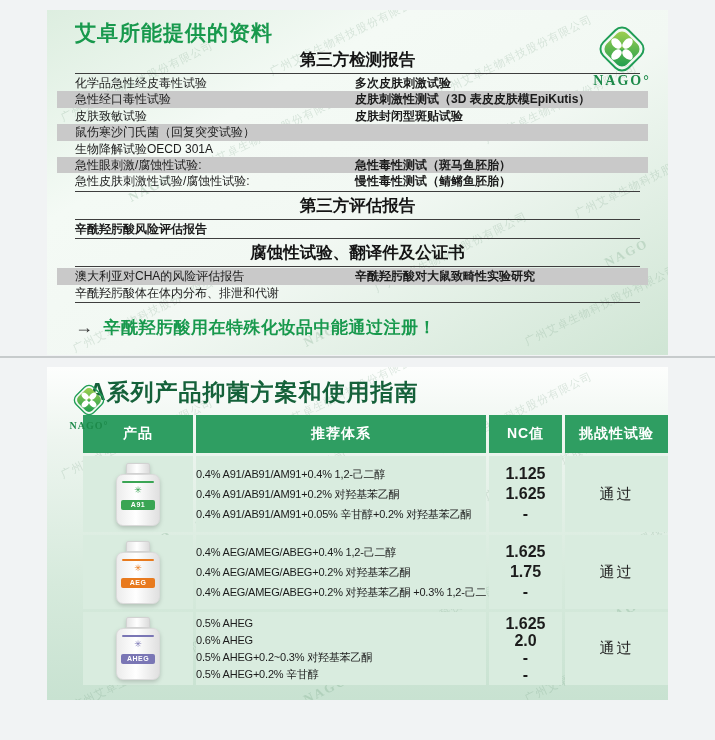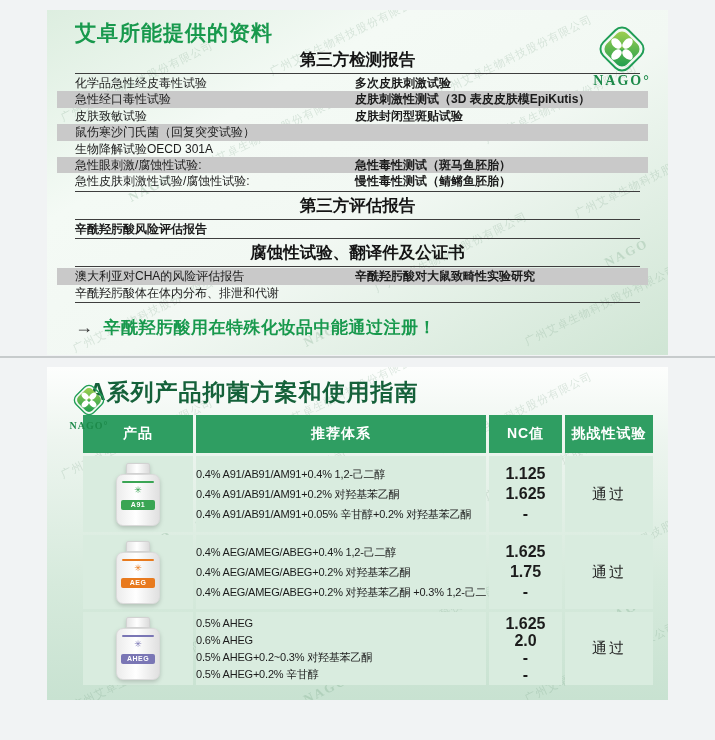--- a/index.html
+++ b/index.html
@@ -50,21 +50,21 @@
   .b-logo { position:absolute; left:20px; top:6px; width:44px; text-align:center; }
   .bottom-title { font-size:23px; font-weight:bold; color:#15613a; margin:10px 0 0 42px; line-height:30px; letter-spacing:1px; }
 
   .btable { margin:8px 0 0 36px; width:554px; }
   .bhead, .brow { display:flex; gap:3px; margin-bottom:3px; }
   .bh { background:#2f9e62; color:#fff; font-weight:bold; font-size:14px; display:flex; align-items:center; justify-content:center; height:38px; letter-spacing:1px; }
   .bcell { background:#d9ecdf; display:flex; flex-direction:column; justify-content:center; }
   .c-prod { width:110px; flex:none; align-items:center; }
   .c-sys  { width:290px; flex:none; }
   .c-nc   { width:73px; flex:none; align-items:center; text-align:center; }
-  .c-chal { width:88px; flex:none; align-items:center; justify-content:center; }
+  .c-chal { width:103px; flex:none; align-items:center; justify-content:center; }
   .r1 { height:76px; } .r2 { height:74px; } .r3 { height:73px; }
   .line { height:20px; line-height:20px; font-size:11px; letter-spacing:-0.2px; white-space:nowrap; overflow:hidden; color:#1c1c1c; }
   .c-nc .line { font-size:16px; letter-spacing:0;font-weight:bold; }
   .r3 .line { height:17px; line-height:17px; }
   .chal { font-size:15px; color:#262626; letter-spacing:2px; }
 
   
   .bottle { width:46px; filter:drop-shadow(0 2px 2px rgba(0,0,0,.18)); }
   .cap { width:24px; height:11px; margin:0 auto; background:linear-gradient(90deg,#e6e6e6,#ffffff 45%,#dcdcdc); border:1px solid #d2d2d2; border-radius:2px 2px 0 0; }
   .bbody { width:44px; height:52px; margin:0 auto; background:linear-gradient(90deg,#ececec,#ffffff 45%,#e0e0e0); border:1px solid #dadada; border-radius:7px; padding-top:5px; }

